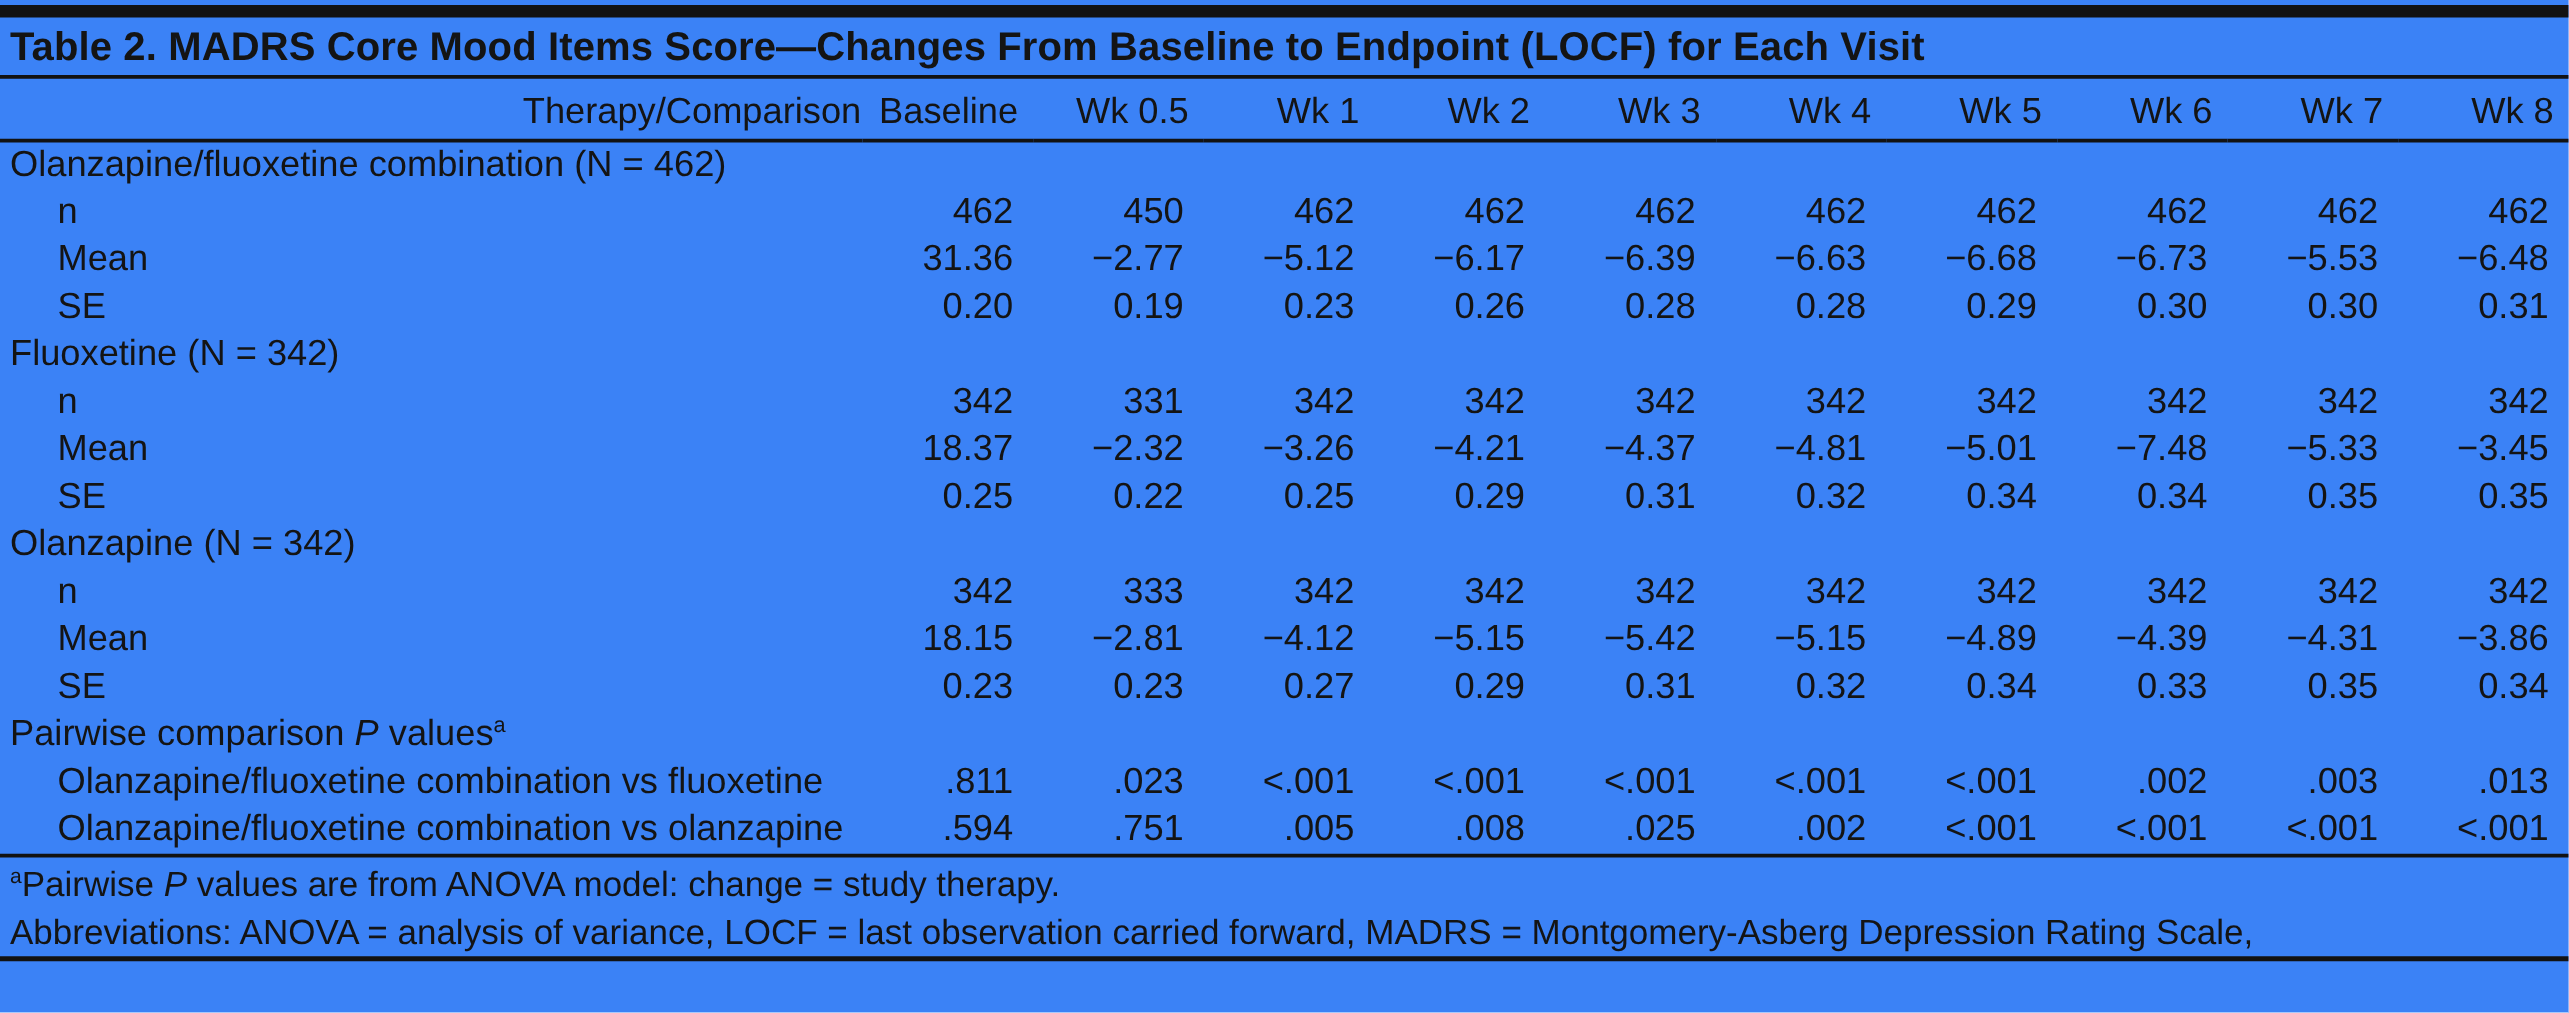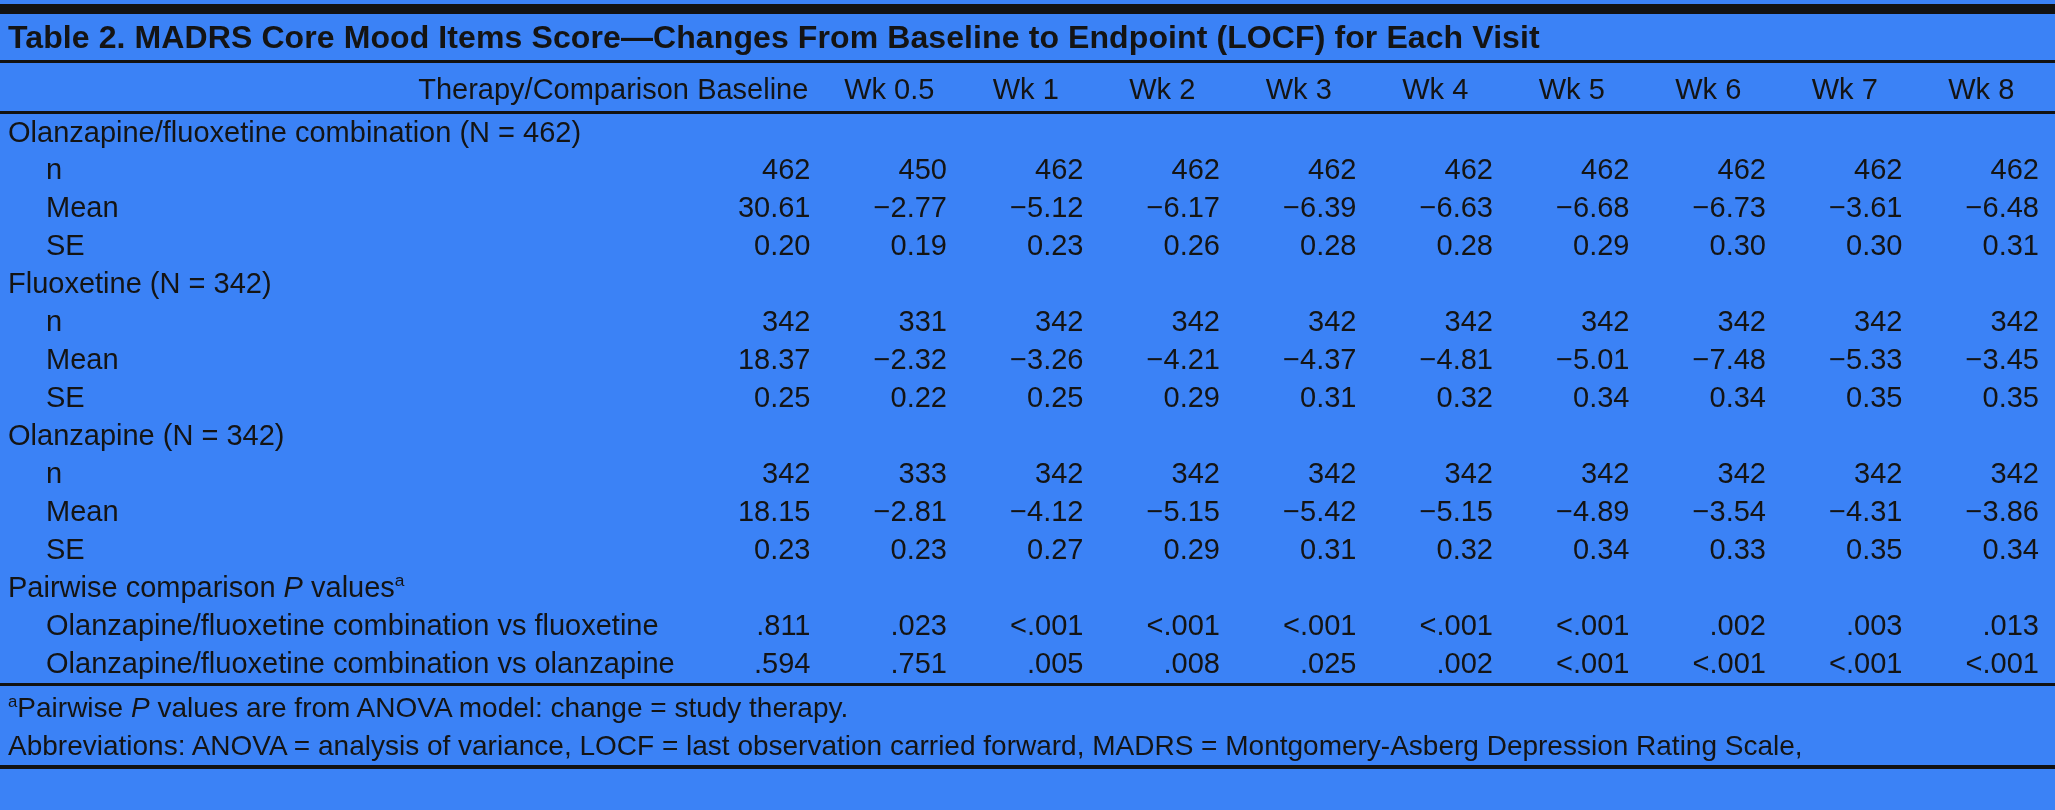--- a/index.html
+++ b/index.html
@@ -18,21 +18,21 @@
 
   table.data {
     width:100%; border-collapse:collapse; table-layout:fixed;
     font-size:29px;
   }
   table.data th {
     font-weight:normal; height:42px; vertical-align:bottom;
     border-bottom:3px solid #121212; padding-bottom:5px; white-space:nowrap;
   }
   table.data th.left { text-align:right; padding-left:8px; }
-  table.data th.num  { padding-right:12px; }
+  table.data th.num  { text-align:right; padding-right:12px; }
   table.data tbody tr { height:38px; }
   table.data td { vertical-align:middle; white-space:nowrap; }
   td.sec { padding-left:8px; text-align:left;margin-left:36px; }
   td.lab { padding-left:46px; text-align:left; }
   td.num { text-align:right; padding-right:16px; }
 
   .footnotes { font-size:28px; line-height:38px; padding:3px 8px 0 8px; }
   .fn { white-space:nowrap; }
   .fn.indent { padding-left:30px; }
   sup { font-size:0.6em; vertical-align:super; line-height:0; }
@@ -87,29 +87,29 @@
           <td class="num">462</td>
           <td class="num">462</td>
           <td class="num">462</td>
           <td class="num">462</td>
           <td class="num">462</td>
           <td class="num">462</td>
           <td class="num">462</td>
         </tr>
         <tr>
           <td class="lab">Mean</td>
-          <td class="num">30.61</td>
+          <td class="num">31.36</td>
           <td class="num">−2.77</td>
           <td class="num">−5.12</td>
           <td class="num">−6.17</td>
           <td class="num">−6.39</td>
           <td class="num">−6.63</td>
           <td class="num">−6.68</td>
           <td class="num">−6.73</td>
-          <td class="num">−3.61</td>
+          <td class="num">−5.53</td>
           <td class="num">−6.48</td>
         </tr>
         <tr>
           <td class="lab">SE</td>
           <td class="num">0.20</td>
           <td class="num">0.19</td>
           <td class="num">0.23</td>
           <td class="num">0.26</td>
           <td class="num">0.28</td>
           <td class="num">0.28</td>
@@ -178,21 +178,21 @@
         </tr>
         <tr>
           <td class="lab">Mean</td>
           <td class="num">18.15</td>
           <td class="num">−2.81</td>
           <td class="num">−4.12</td>
           <td class="num">−5.15</td>
           <td class="num">−5.42</td>
           <td class="num">−5.15</td>
           <td class="num">−4.89</td>
-          <td class="num">−3.54</td>
+          <td class="num">−4.39</td>
           <td class="num">−4.31</td>
           <td class="num">−3.86</td>
         </tr>
         <tr>
           <td class="lab">SE</td>
           <td class="num">0.23</td>
           <td class="num">0.23</td>
           <td class="num">0.27</td>
           <td class="num">0.29</td>
           <td class="num">0.31</td>

